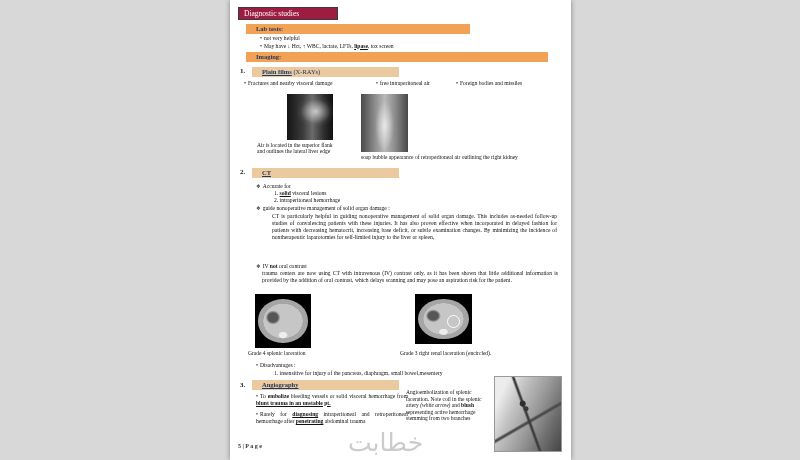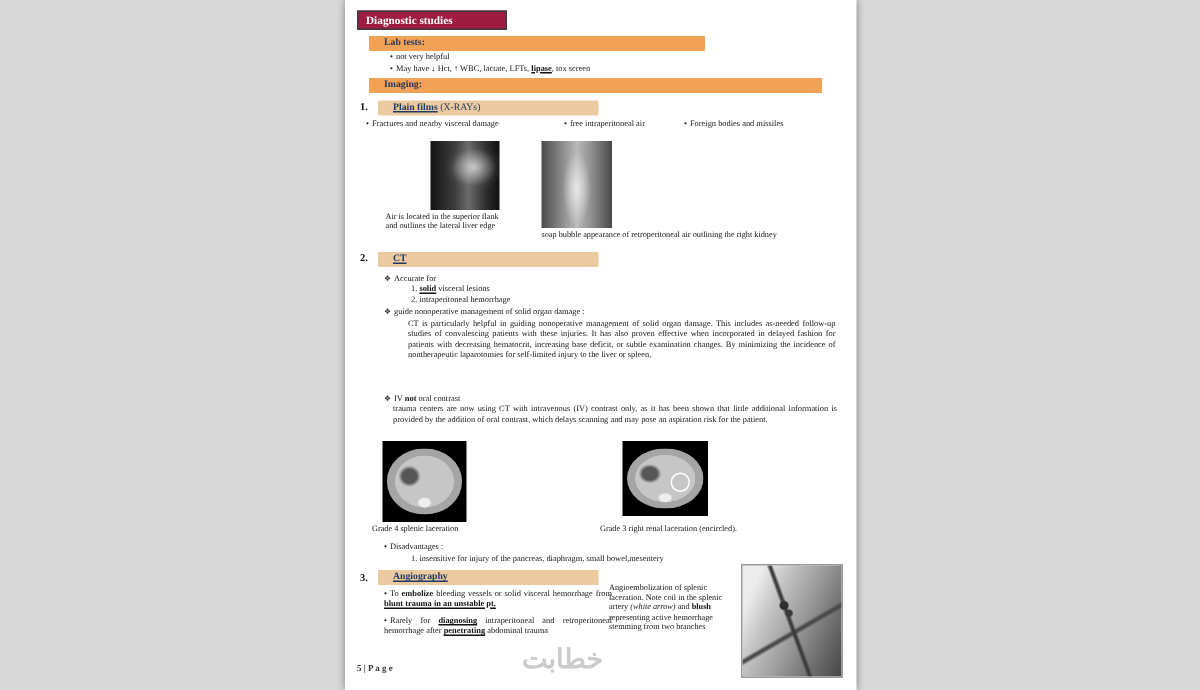--- a/index.html
+++ b/index.html
@@ -10,21 +10,21 @@
     box-shadow:0 0 5px rgba(0,0,0,.4)}
   .abs{position:absolute}
   .t{font-size:5.6px;line-height:7px;color:#111}
   .b{font-weight:bold}
   .u{text-decoration:underline}
   .i{font-style:italic}
   .just{text-align:justify}
   .dot{font-size:5.6px;margin-right:2px}
   .clover{font-size:5.2px;margin-right:2px;color:#333}
   .title-bar{position:absolute;left:8px;top:7px;width:100px;height:13px;background:#9e1b42;
-    border:1px solid #3a3a3a;color:#fff;font-weight:bold;font-size:7.5px;line-height:11px;padding-left:5px}
+    border:1px solid #3a3a3a;color:#fff;font-weight:normal;font-size:7.5px;line-height:11px;padding-left:5px}
   .bar{position:absolute;height:10px;line-height:10px;padding-left:10px;
     font-size:6.5px;font-weight:bold;color:#1f3864}
   .orange{background:#f2a255}
   .tan{background:#ebca9f}
   .secnum{position:absolute;font-size:7px;font-weight:bold;color:#111}
   .img{position:absolute}
   .xray1{background:
     radial-gradient(ellipse 55% 45% at 62% 38%,rgba(220,220,220,.85),rgba(120,120,120,.15) 60%,transparent 78%),
     linear-gradient(90deg,#141414,#3c3c3c 35%,#6b6b6b 55%,#2e2e2e 80%,#101010)}
   .xray2{background:
@@ -38,21 +38,21 @@
   .ring{position:absolute;left:56%;top:42%;width:13px;height:13px;border:1px solid #fff;border-radius:50%}
   .angio{background:
     radial-gradient(circle at 42% 36%,#2e2e2e 0 2.5px,transparent 3.5px),
     radial-gradient(circle at 47% 43%,#3a3a3a 0 2px,transparent 3px),
     linear-gradient(70deg,transparent 46%,#3c3c3c 48% 49%,transparent 51%),
     linear-gradient(150deg,transparent 55%,#4a4a4a 57% 58%,transparent 60%),
     linear-gradient(115deg,#ececec 0 14%,#c4c4c4 32%,#9a9a9a 56%,#6e6e6e 78%,#454545);
     border:1px solid #999}
   .caption{position:absolute;font-size:5.5px;line-height:6.6px;color:#111}
   .footer{position:absolute;left:8px;top:443px;font-size:6px;font-weight:bold;color:#333}
-  .watermark{position:absolute;left:118px;top:428px;font-size:18px;font-weight:bold;color:#cbcbcb}
+  .watermark{position:absolute;left:118px;top:428px;font-size:25px;font-weight:normal;color:#cbcbcb}
 </style>
 </head>
 <body>
 
 <div class="canvas">
   <div class="page">
 
     <div class="title-bar">
       <span>Diagnostic studies</span>
     </div>

